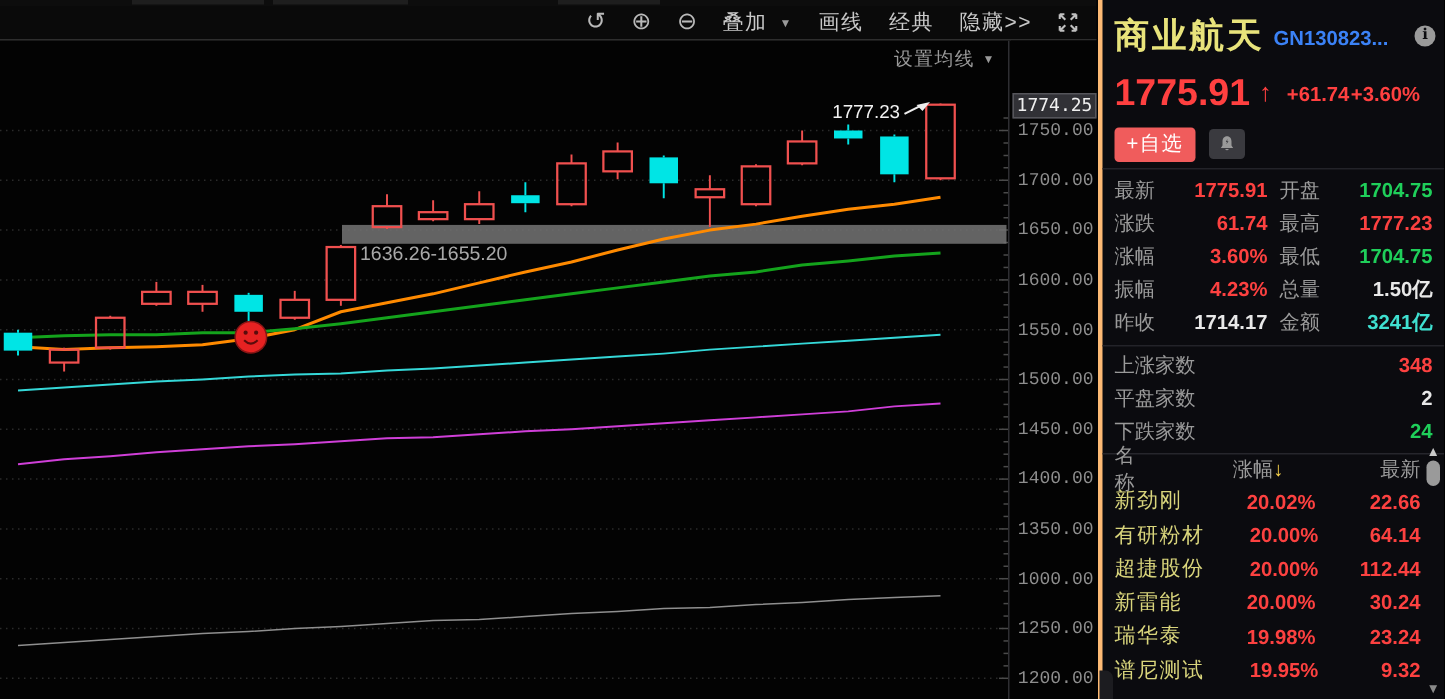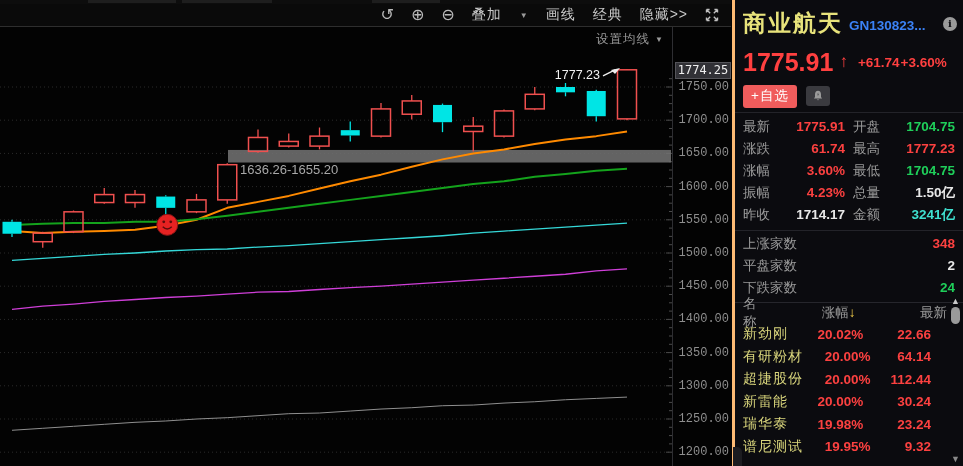--- a/index.html
+++ b/index.html
@@ -9,21 +9,21 @@
   .topstrip{position:absolute;left:0;top:0;width:731px;height:4px;background:#0d0d0d;}
   .topstrip i{position:absolute;top:0;height:3px;background:#1e1e1e;}
   .topstrip i:nth-child(1){left:88px;width:88px;}
   .topstrip i:nth-child(2){left:182px;width:90px;}
   .topstrip i:nth-child(3){left:372px;width:68px;}
   
   .toolbar{position:absolute;left:0;top:4px;width:731px;height:23px;background:#0a0a0a;
     border-bottom:1px solid #2e2e2e;display:flex;align-items:center;justify-content:flex-end;
     gap:17px;padding-right:12px;color:#c8c8c8;font-size:14px;}
   .tb-icon{font-size:16px;line-height:1;cursor:default;color:#b9b9b9;}
-  .tb-item{display:flex;align-items:center;gap:18px;letter-spacing:1px;}
+  .tb-item{display:flex;align-items:center;gap:8px;letter-spacing:1px;}
   .caret{font-size:8px;color:#9a9a9a;}
   .expand svg{display:block;}
   
   .chart-area{position:absolute;left:0;top:27px;width:674px;height:439px;}
   #chart-svg{position:absolute;left:0;top:0;}
   .ma-settings{position:absolute;right:10px;top:4px;color:#9a9a9a;font-size:12.5px;
     display:flex;gap:5px;align-items:center;letter-spacing:1px;}
   
   .axis-col{position:absolute;left:674px;top:27px;width:58px;height:439px;background:#030303;}
   .tick-label{position:absolute;right:3px;width:54px;text-align:right;color:#8e8e8e;
@@ -56,21 +56,21 @@
   .s-label{color:#9a9a9a;}
   .s-value{text-align:right;font-weight:bold;}
   .c-red{color:#fc4140;} .c-green{color:#1fcf5a;} .c-white{color:#e8e8e8;} .c-cyan{color:#3fe0d0;}
   .p-counts{padding:2px 8px 0;}
   .count-row{display:flex;justify-content:space-between;height:22px;line-height:22px;font-size:13.5px;}
   .t-head{display:flex;align-items:center;height:21px;margin-top:3px;border-top:1px solid #26262c;
     padding:0 16px 0 8px;color:#9a9a9a;font-size:13.5px;gap:24px;}
   .th-name{flex:1;} .th-pct{width:78px;text-align:right;} .th-price{width:70px;text-align:right;}
   .sort-arrow{color:#ffd84d;font-weight:bold;}
   .t-rows{position:relative;}
-  .t-row{display:flex;align-items:center;height:22.5px;padding:0 32px 0 8px;}
+  .t-row{display:flex;align-items:center;height:22.5px;padding:0 16px 0 8px;}
   .t-name{flex:1;color:#d9d57c;font-size:14px;letter-spacing:1px;white-space:nowrap;}
   .t-pct{width:78px;text-align:right;color:#fc4140;font-weight:bold;font-size:13.5px;}
   .t-price{width:70px;text-align:right;color:#fc4140;font-weight:bold;font-size:13.5px;}
   .scrollbar{position:absolute;right:1px;top:294px;width:13px;height:172px;}
   .sb-up,.sb-down{position:absolute;left:0;width:13px;color:#c9c9c9;font-size:9px;text-align:center;}
   .sb-up{top:2px;} .sb-down{bottom:2px;color:#8a8a8a;}
   .sb-thumb{position:absolute;left:2px;top:13px;width:9px;height:17px;background:#9a9a9a;border-radius:5px;}
   .corner-notch{position:absolute;left:733px;top:447px;width:9px;height:19px;background:#1c1c20;
     border-radius:0 5px 0 0;}
 </style>
@@ -257,21 +257,21 @@
     <div id="ticks">
         <div class="tick-label" style="top: 53px;">1750.00</div>
         <div class="tick-label" style="top: 86.2px;">1700.00</div>
         <div class="tick-label" style="top: 119.4px;">1650.00</div>
         <div class="tick-label" style="top: 152.6px;">1600.00</div>
         <div class="tick-label" style="top: 185.8px;">1550.00</div>
         <div class="tick-label" style="top: 219px;">1500.00</div>
         <div class="tick-label" style="top: 252.2px;">1450.00</div>
         <div class="tick-label" style="top: 285.4px;">1400.00</div>
         <div class="tick-label" style="top: 318.6px;">1350.00</div>
-        <div class="tick-label" style="top: 351.8px;">1300.00</div>
+        <div class="tick-label" style="top: 351.8px;">1000.00</div>
         <div class="tick-label" style="top: 385px;">1250.00</div>
         <div class="tick-label" style="top: 418.2px;">1200.00</div>
       </div>
   </div>
 
   <div class="panel">
     <div class="p-head">
       <span class="p-title">商业航天</span>
       <span class="p-code">GN130823...</span>
       <span class="info-icon">i</span>

